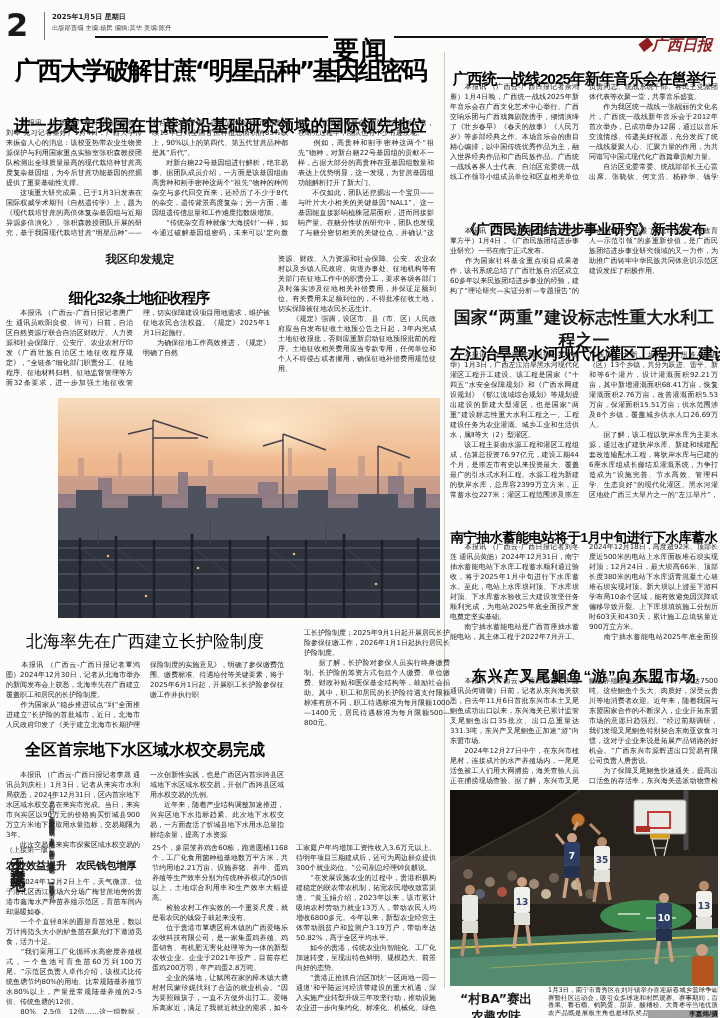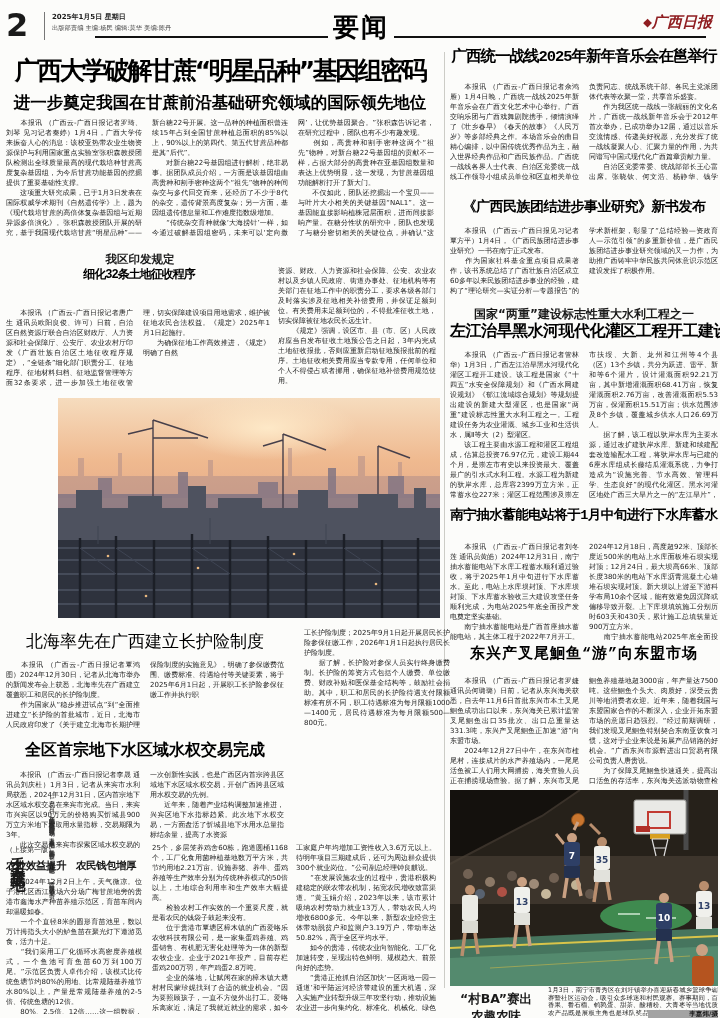--- a/index.html
+++ b/index.html
@@ -1,19 +1,19 @@
 <!DOCTYPE html>
 <html><head>
 <meta charset="utf-8">
 <style>
   html,body{margin:0;padding:0;background:#e8e8e4;}
   #page{position:relative;width:720px;height:1018px;background:#fcfcfa;overflow:hidden;
         font-family:"DejaVu Sans",sans-serif;color:#1a1a1a;}
   .abs{position:absolute;}
-  .serif{font-family:Liberation Mono, monospace;}
+  .serif{font-family:Liberation Sans, sans-serif;margin-top:23px;}
   .bt{font-size:7px;line-height:10px;text-align:justify;color:#222;
       white-space:pre-wrap;overflow:hidden;}
   .cols2{column-count:2;column-gap:10px;column-fill:auto;}
   .cols3{column-count:3;column-gap:10px;column-fill:auto;}
   .hl{font-weight:900;color:#000;text-align:center;white-space:nowrap;}
   .vrl{writing-mode:vertical-rl;}
   
   .pagenum{left:6px;top:6px;font-size:32px;font-weight:900;}
   .mast-vline{left:44px;top:12px;width:1px;height:28px;background:#777;}
   .dateline{left:52px;top:12px;font-size:7px;font-weight:bold;}
@@ -21,23 +21,23 @@
   .rule-l{left:95px;top:36px;width:233px;height:2px;background:#111;}
   .rule-r{left:394px;top:36px;width:312px;height:2px;background:#111;}
   .yaowen{left:328px;top:10px;width:66px;font-size:26px;letter-spacing:2px;}
   .brand{right:8px;top:13px;font-size:15px;font-weight:900;color:#8f1d20;font-style:italic;}
   .vdiv{left:444px;top:52px;width:1px;height:936px;background:#ccccc6;}
   
   .lead-hl{left:0;top:54px;width:440px;font-size:25px;letter-spacing:-2.5px;}
   .lead-sub{left:0;top:92px;width:440px;font-size:16.5px;font-weight:bold;}
   .lead-body{left:6px;top:118px;width:428px;height:128px;}
   .land-kicker{left:20px;top:252px;width:240px;font-size:11.5px;font-weight:bold;text-align:center;}
-  .land-hl{left:0;top:266px;width:278px;font-size:12px;letter-spacing:-1px;}
+  .land-hl{left:0;top:266px;width:278px;font-size:15px;letter-spacing:-1px;}
   .land-body{left:6px;top:308px;width:264px;height:86px;}
-  .land-side{left:278px;top:254px;width:158px;height:140px;margin-top:12px;}
+  .land-side{left:278px;top:254px;width:158px;height:140px;}
   .strip{left:0;top:398px;width:56px;height:220px;}
   .strip-cap{left:26px;top:398px;width:30px;height:214px;font-size:5.8px;line-height:9px;
              color:#333;letter-spacing:.5px;}
   .strip-title{left:3px;top:446px;width:24px;height:150px;font-size:15px;font-weight:900;letter-spacing:3px;}
   .photo1{left:58px;top:398px;width:382px;height:220px;}
   .bh-hl{left:0;top:630px;width:290px;font-size:17px;font-weight:400;}
   .bh-body{left:6px;top:660px;width:278px;height:70px;}
   .bh-side{left:304px;top:628px;width:146px;height:103px;}
   .wt-hl{left:0;top:740px;width:290px;font-size:16px;font-weight:700;}
   .wt-body{left:6px;top:770px;width:278px;height:86px;}
@@ -46,21 +46,21 @@
   .jp-hl{left:6px;top:859px;width:138px;font-size:10.5px;font-weight:900;white-space:nowrap;letter-spacing:-.5px;}
   .jp-c1{left:6px;top:877px;width:136px;height:137px;}
   .jp-c2{left:152px;top:843px;width:136px;height:171px;}
   .jp-c3{left:296px;top:843px;width:140px;height:171px;}
   
   .rt{left:450px;width:268px;}
   .cc-hl{top:46px;font-size:15.5px;letter-spacing:-1px;}
   .cc-body{top:82px;height:106px;}
   .bk-hl{top:198px;font-size:14px;letter-spacing:-.5px;}
   .bk-body{top:226px;height:74px;}
-  .ir-kicker{top:306px;font-size:12px;font-weight:bold;text-align:center;}
+  .ir-kicker{top:306px;font-size:17px;font-weight:bold;text-align:center;}
   .ir-hl{top:321px;font-size:16px;letter-spacing:-.5px;}
   .ir-body{top:350px;height:152px;}
   .pp-hl{top:506px;font-size:13.5px;letter-spacing:-.5px;}
   .pp-body{top:534px;height:106px;margin-top:8px;}
   .fs-hl{top:644px;font-size:15px;letter-spacing:1px;}
   .fs-body{top:676px;height:110px;}
   .photo2{top:790px;height:196px;}
   .bb-title{left:450px;top:990px;width:92px;font-size:12.5px;font-weight:900;text-align:center;
             white-space:pre-wrap;line-height:17px;}
   .bb-cap{left:548px;top:987px;width:170px;height:30px;font-size:6.4px;line-height:7.6px;}

